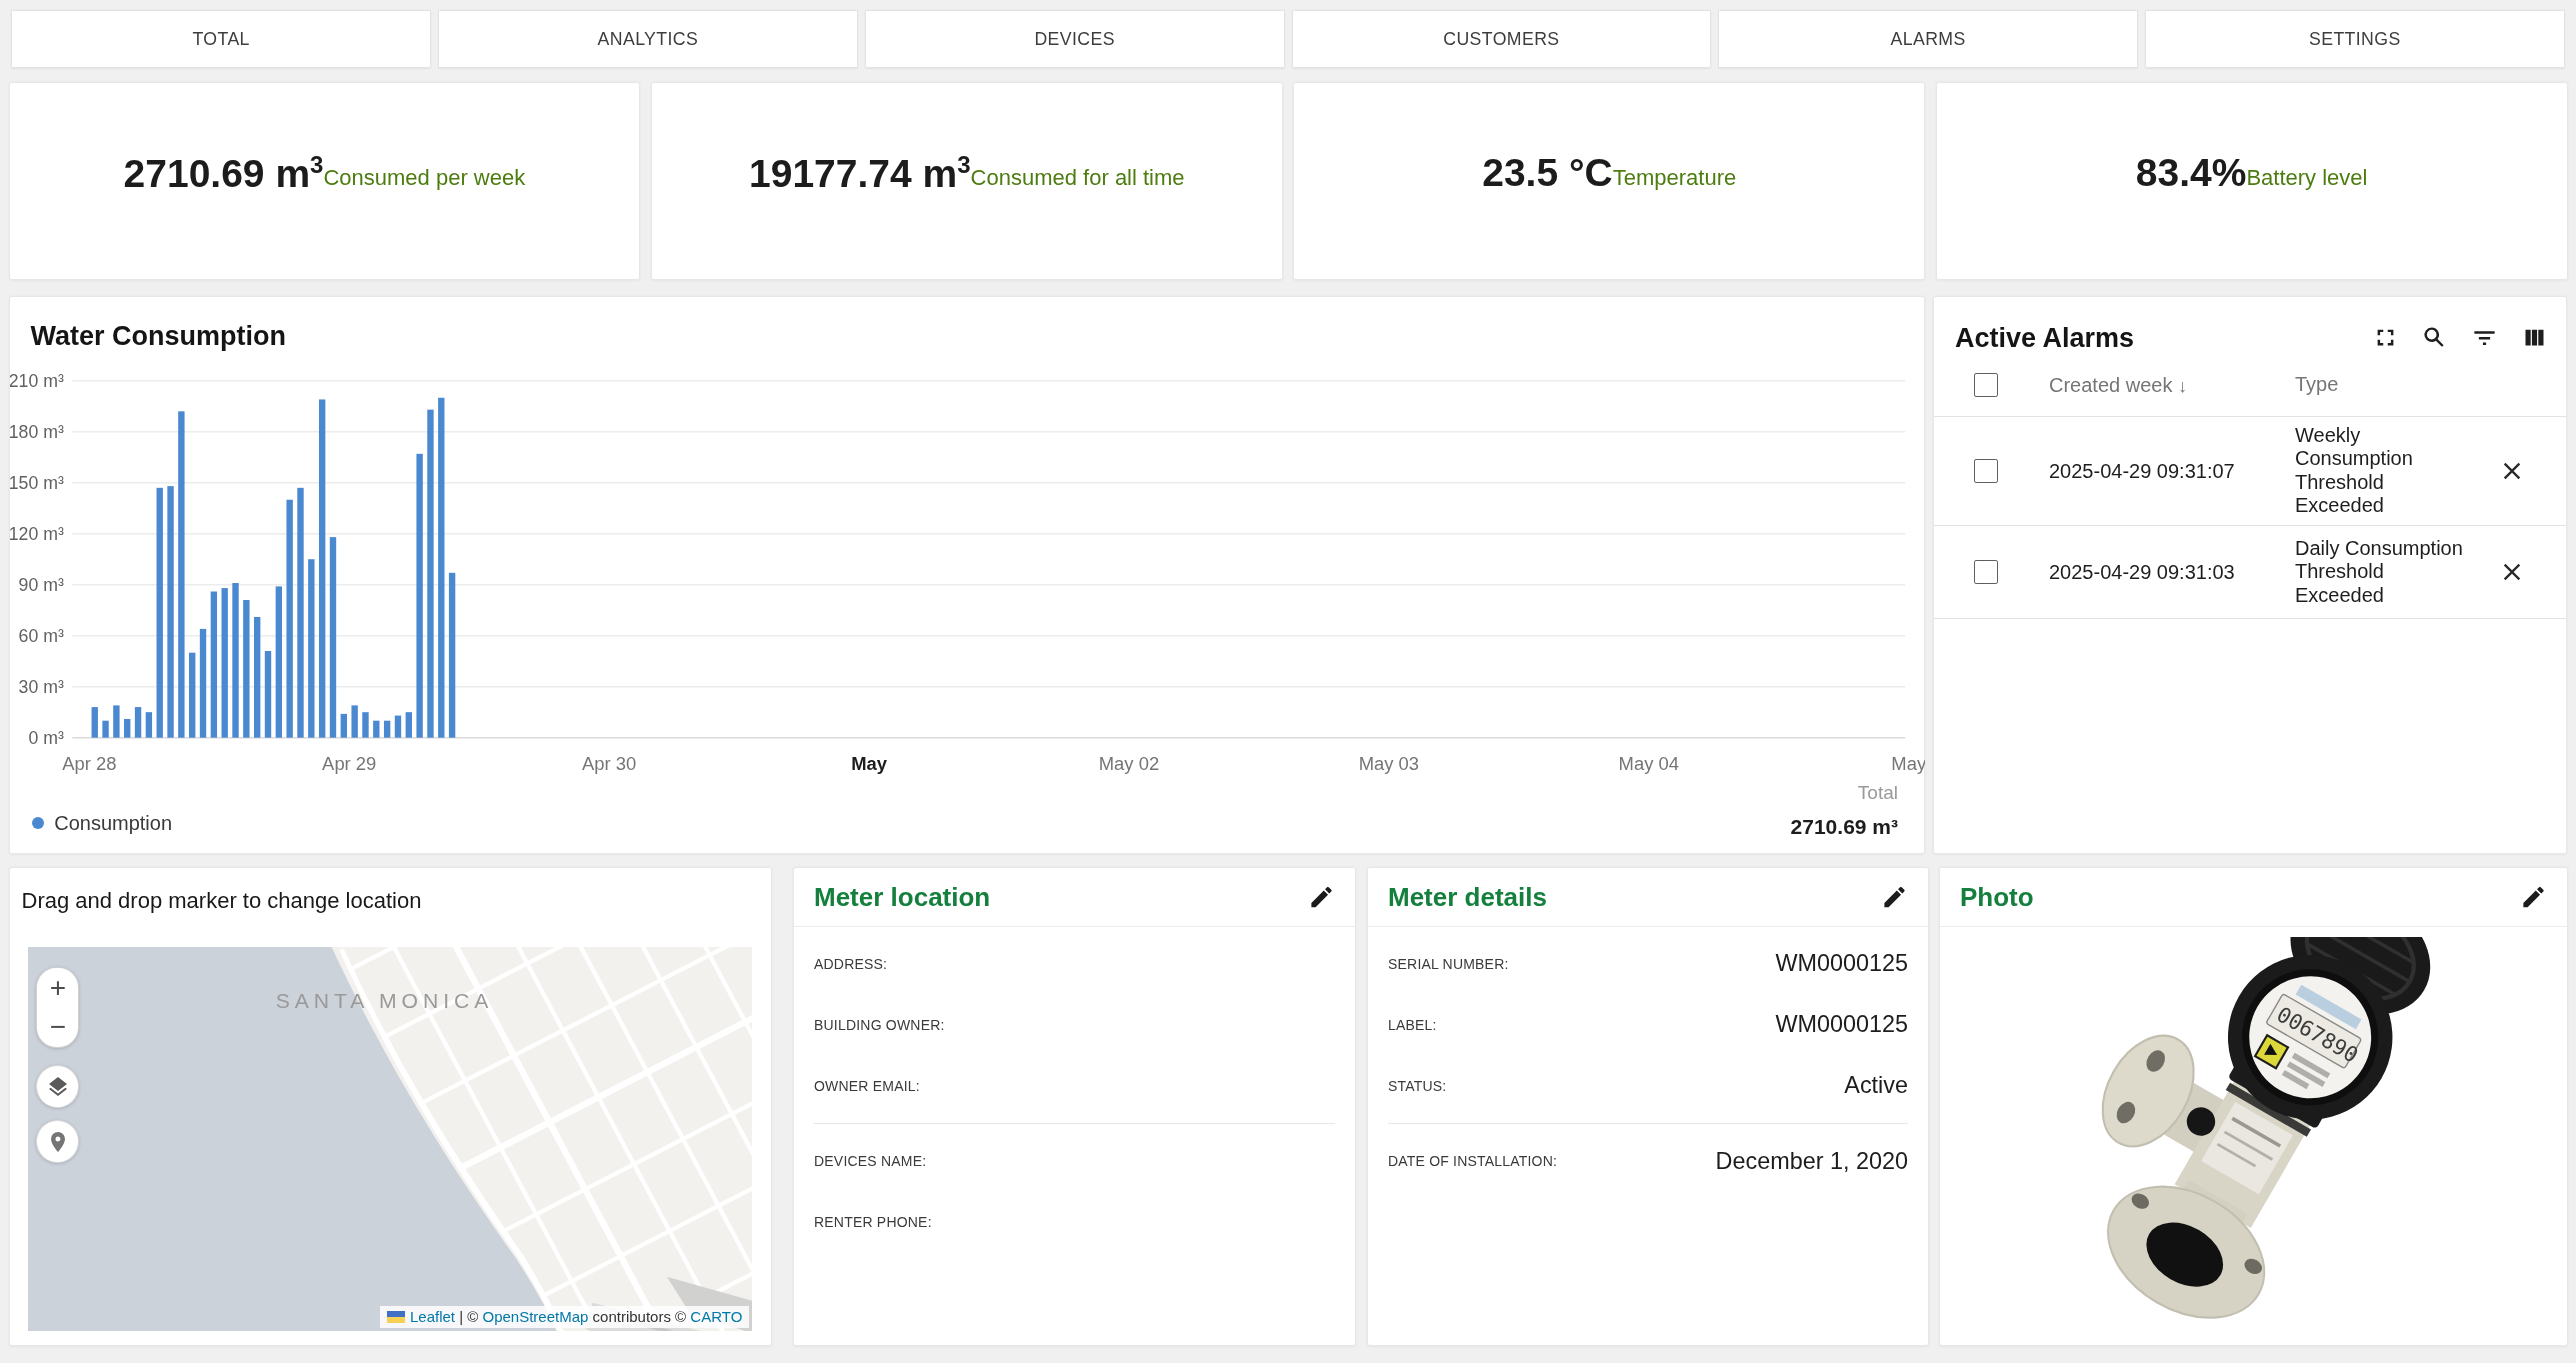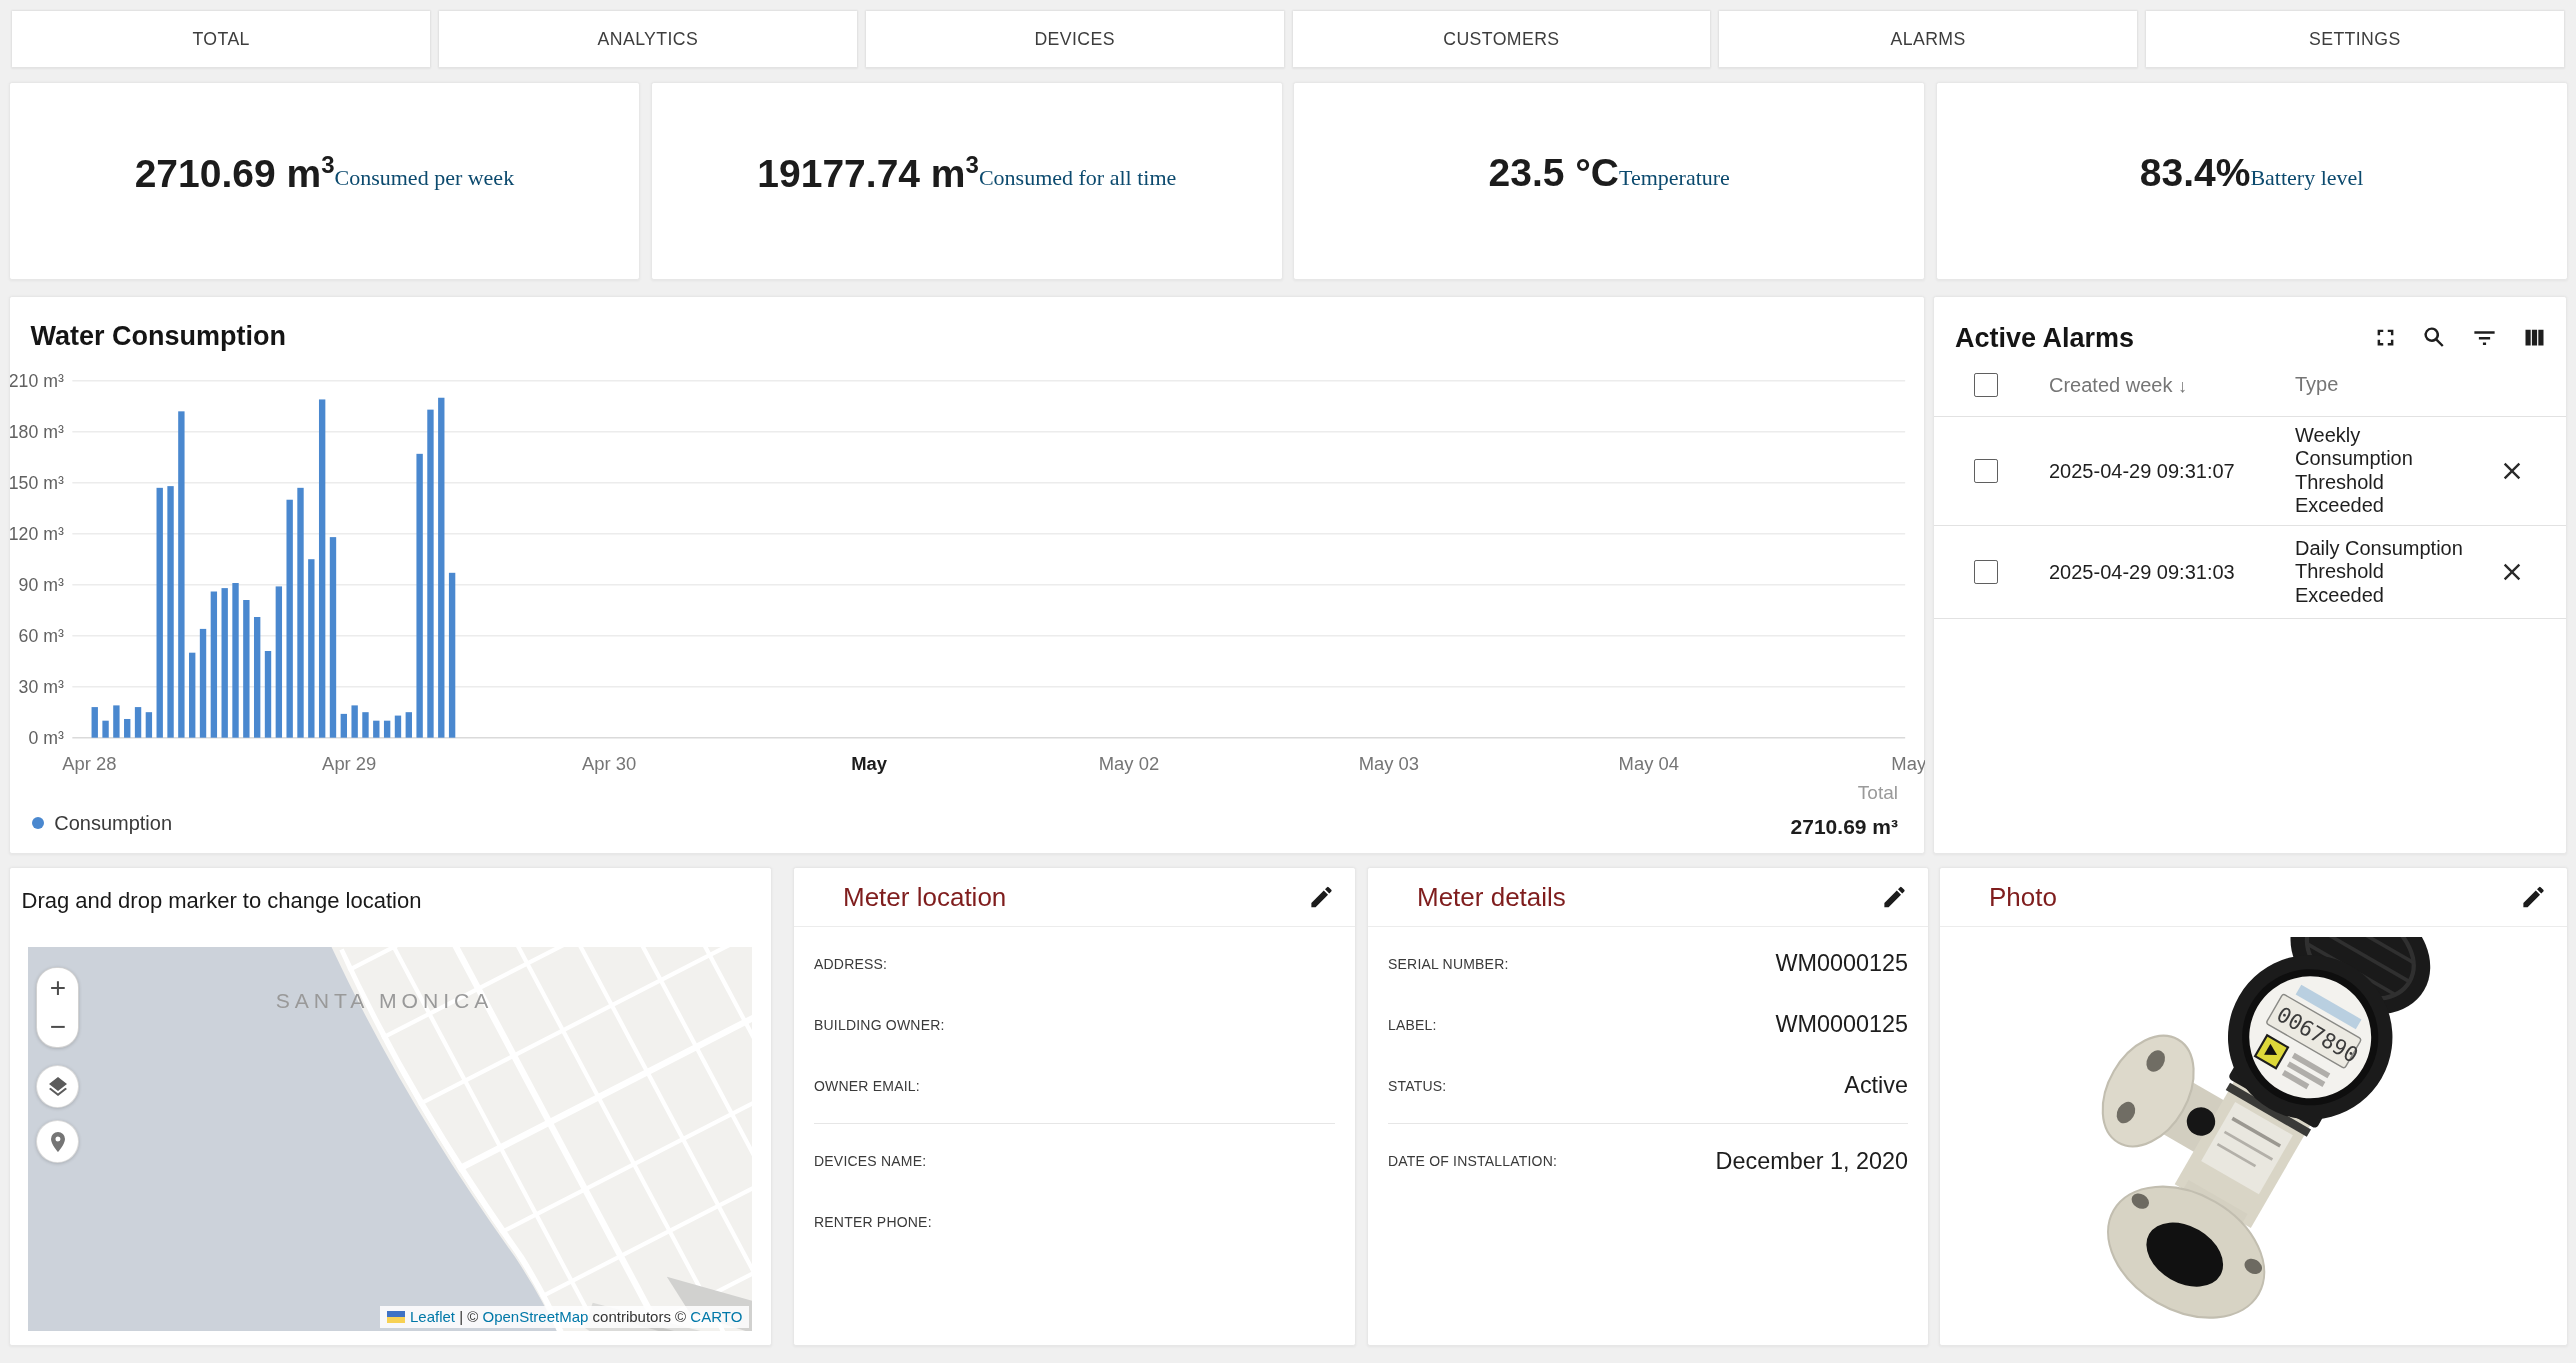--- a/index.html
+++ b/index.html
@@ -10,21 +10,21 @@
   .tabbar{position:absolute;left:11.3px;top:10px;right:11.3px;height:58px;display:flex;gap:7px;}
   .tab{flex:1;background:#fff;border:0.7px solid #e3e3e3;border-radius:1.4px;box-shadow:0 0.7px 2.1px rgba(0,0,0,.06);
        display:flex;align-items:center;justify-content:center;font-size:17.7px;letter-spacing:0.4px;
        color:#3d3d3d;font-weight:500;cursor:pointer;}
   
   .kpirow{position:absolute;left:8.5px;top:82px;right:8.5px;height:198px;display:flex;gap:10.6px;}
   .kpi{flex:1;background:#fff;border:0.7px solid #e7e7e7;border-radius:2.8px;box-shadow:0 0.7px 2.8px rgba(0,0,0,.05);
        display:flex;flex-direction:row;align-items:center;justify-content:center;transform:translateY(0);}
   .kpi-value{font-size:39px;font-weight:700;color:#1c1c1c;transform:translateY(-8.5px);}
   .kpi-value sup{font-size:24px;font-weight:700;}
-  .kpi-label{font-size:22px;color:#0c4a6e;margin-top:10px;transform:translateY(-8.5px);font-family:Liberation Serif, serif;}
+  .kpi-label{font-size:22px;color:#4d7c0f;margin-top:10px;transform:translateY(-8.5px);}
   
   #chart-panel{left:8.5px;top:296px;width:1916px;height:558px;}
   .chart-title{position:absolute;left:21px;top:24px;font-size:27px;font-weight:700;color:#151515;}
   #chart-svg{position:absolute;left:0;top:0;width:1915px;height:557px;}
   .legend{position:absolute;left:22.7px;bottom:18.4px;display:flex;align-items:center;gap:10px;
           font-size:20px;color:#3a3a3a;}
   .legend-dot{width:12px;height:12px;border-radius:50%;background:#4a88cf;}
   .total-wrap{position:absolute;right:25.5px;bottom:14px;text-align:right;}
   .total-label{font-size:19px;color:#9a9a9a;margin-bottom:11.3px;}
   .total-value{font-size:21px;font-weight:700;color:#1d1d1d;}
@@ -64,21 +64,21 @@
                padding:2.8px 7px;font-size:15px;color:#333;display:flex;align-items:center;gap:5px;}
   .attr-link{color:#0078a8;cursor:pointer;}
   .flag{display:inline-block;width:17.7px;height:12px;}
   .flag .b{display:block;width:100%;height:50%;background:#3f72c4;}
   .flag .y{display:block;width:100%;height:50%;background:#f7d154;}
   
   #mloc-panel{left:793px;top:867px;width:563px;height:479px;}
   #mdet-panel{left:1367px;top:867px;width:562px;height:479px;}
   #photo-panel{left:1939px;top:867px;width:629px;height:479px;}
   .ptitle-row{position:absolute;left:0;right:0;top:0;height:58px;border-bottom:0.7px solid #ececec;}
-  .ptitle{position:absolute;left:20px;top:50%;transform:translateY(-50%);font-size:26px;font-weight:400;color:#7f1d1d;margin-left:29px;}
+  .ptitle{position:absolute;left:20px;top:50%;transform:translateY(-50%);font-size:26px;font-weight:700;color:#15803d;}
   .edit-btn{position:absolute;right:20px;top:50%;transform:translateY(-50%);width:27px;height:27px;cursor:pointer;}
   .edit-btn svg{width:27px;height:27px;fill:#1c1c1c;}
   .fields{position:absolute;left:20px;right:20px;top:65px;}
   .frow{height:61px;display:flex;align-items:center;justify-content:space-between;}
   .flabel{font-size:14px;color:#3a3a3a;letter-spacing:0.2px;}
   .fvalue{font-size:23.4px;color:#1d1d1d;}
   .fdivider{height:0.7px;background:#e6e6e6;margin:7px 0;}
   .photo-body{position:absolute;left:0;right:0;top:58px;bottom:0;display:flex;align-items:center;justify-content:center;}
 </style>
 </head>

